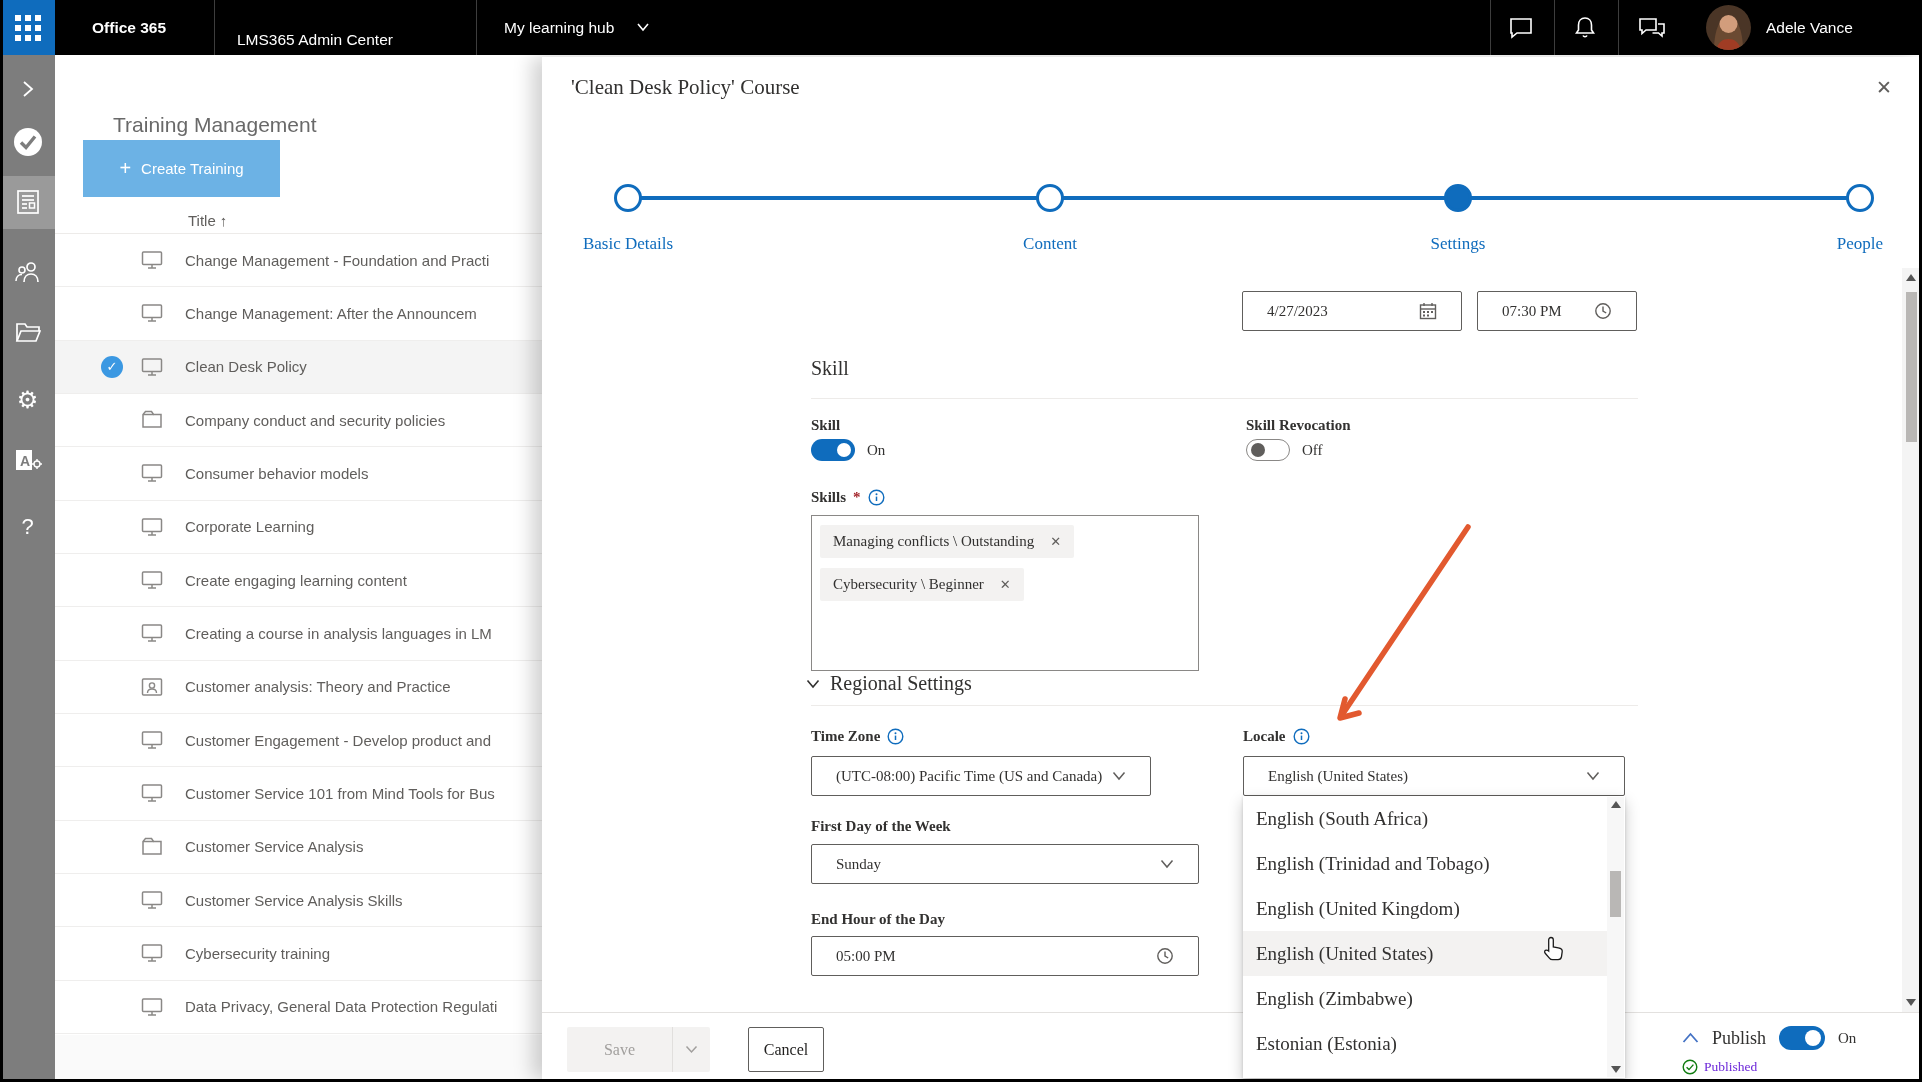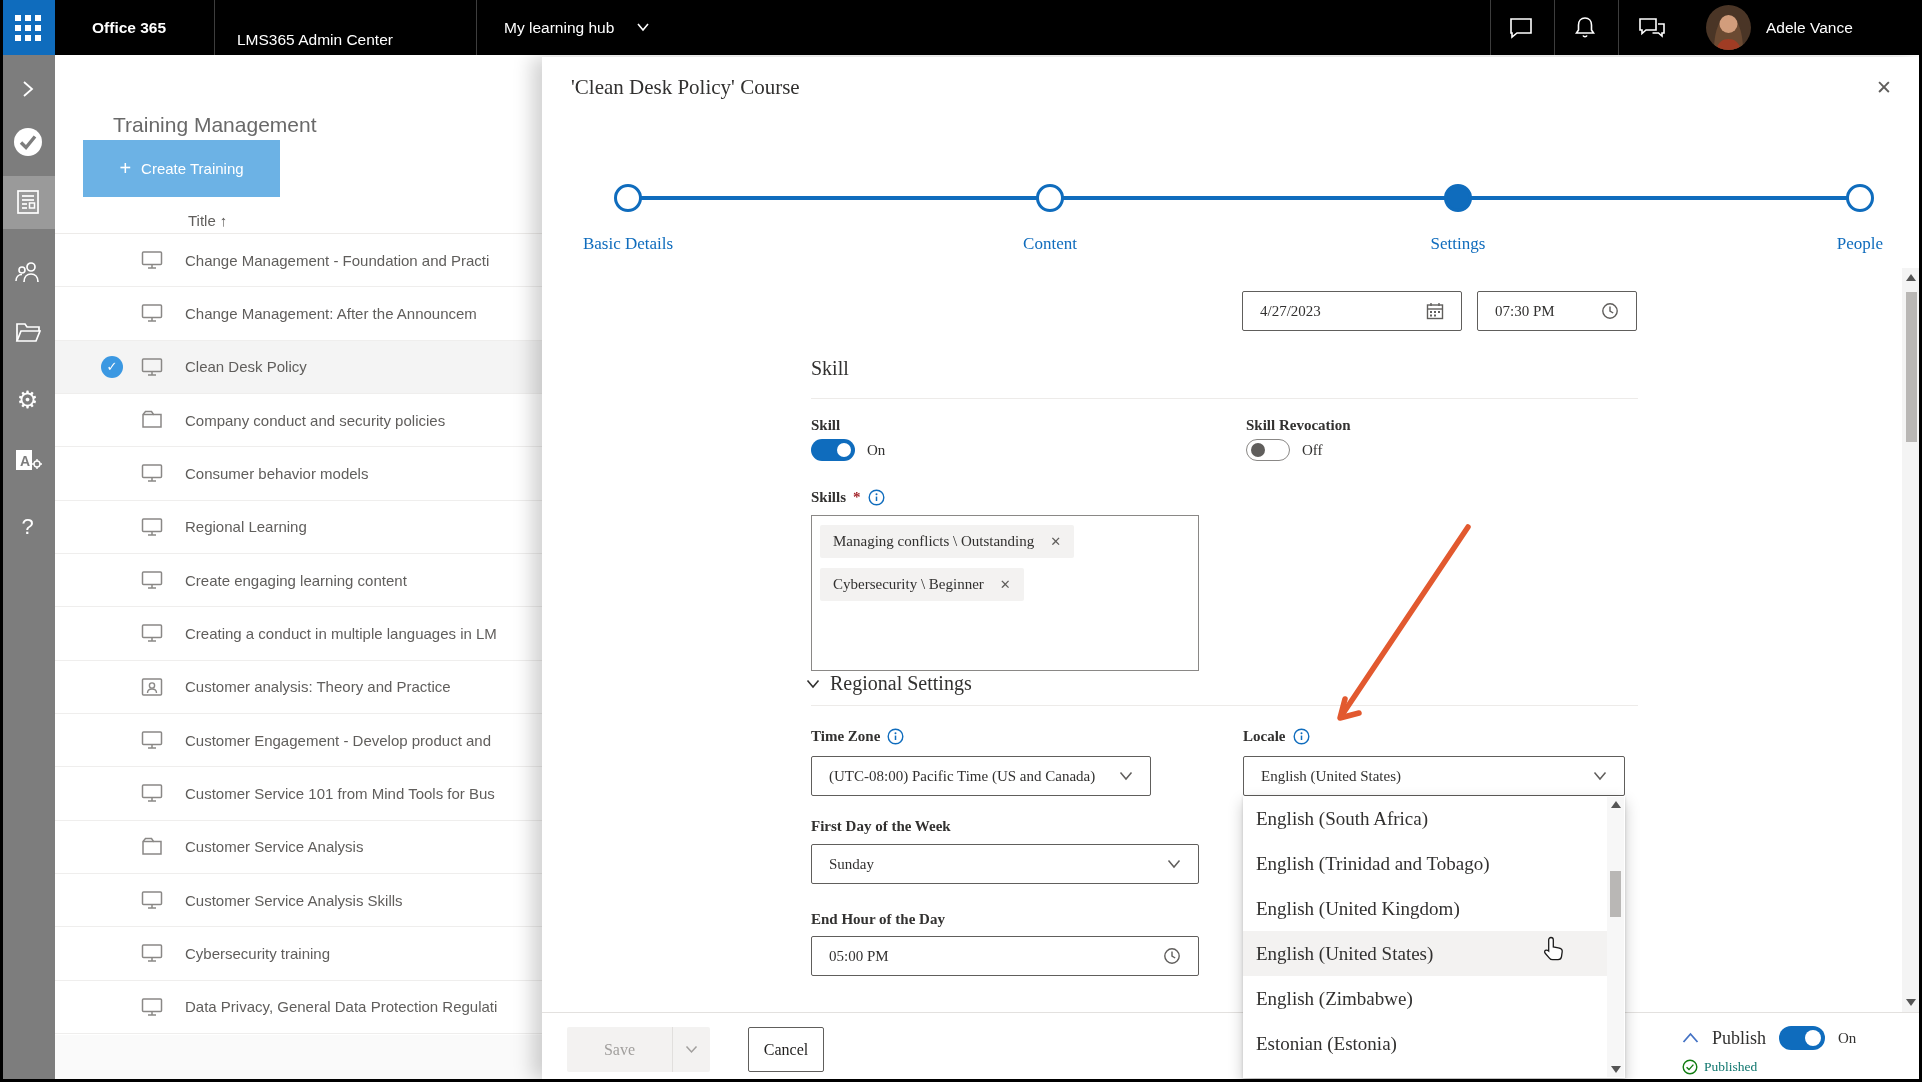--- a/index.html
+++ b/index.html
@@ -53,21 +53,21 @@
                font-size:19px; color:#605E5C; cursor:pointer; }
 
   
   .step-seg { position:absolute; top:139px; height:4px; background:#0F6CBD; }
   .step-circle { position:absolute; top:127px; width:28px; height:28px; border-radius:50%; background:#fff; border:3px solid #0F6CBD; cursor:pointer; }
   .step-circle.active { background:#0F6CBD; }
   .step-label { position:absolute; top:177px; width:220px; margin-left:-110px; text-align:center; font-size:17px; color:#0F6CBD; cursor:pointer; }
 
   
   .field { position:absolute; height:40px; border:1px solid #605E5C; border-radius:2px; background:#fff; display:flex; align-items:center;
-           font-size:15px; color:#323130; padding:0 17px; cursor:pointer; }
+           font-size:15px; color:#323130; padding:0 24px; cursor:pointer; }
   .field .grow { flex:1; white-space:nowrap; overflow:hidden; }
   .sec-head { position:absolute; font-size:20px; color:#323130; display:flex; align-items:center; gap:10px; }
   .divider { position:absolute; height:1px; background:#edebe9; }
   .flabel { position:absolute; font-size:15px; font-weight:bold; color:#323130; display:flex; align-items:center; gap:7px; }
   .req { color:#A4262C; font-weight:bold; }
   .toggle { position:absolute; width:44px; height:22px; border-radius:11px; cursor:pointer; }
   .toggle.on { background:#0F6CBD; }
   .toggle.on::after { content:""; position:absolute; right:4px; top:4px; width:14px; height:14px; border-radius:50%; background:#fff; }
   .toggle.off { background:#fff; border:1px solid #8A8886; }
   .toggle.off::after { content:""; position:absolute; left:4px; top:3px; width:14px; height:14px; border-radius:50%; background:#605E5C; }
@@ -97,21 +97,21 @@
               display:flex; align-items:center; cursor:default; border-radius:2px; }
   .btn-save .main { flex:1; text-align:center; }
   .btn-save .sep { width:1px; height:45px; background:#e1dfdd; }
   .btn-save .chev { width:37px; display:flex; align-items:center; justify-content:center; }
   .btn-cancel { position:absolute; left:206px; top:970px; width:76px; height:45px; background:#fff; border:1px solid #605E5C; border-radius:2px;
                 color:#201F1E; font-size:16px; display:flex; align-items:center; justify-content:center; cursor:pointer; }
   .publish-row { position:absolute; left:1140px; top:969px; display:flex; align-items:center; gap:13px; }
   .publish-lbl { font-size:18px; color:#323130; }
   .toggle.big { position:relative; width:46px; height:24px; border-radius:12px; }
   .toggle.big.on::after { width:16px; height:16px; }
-  .pub-status { position:absolute; left:1140px; top:1002px; display:flex; align-items:center; gap:6px; font-size:13.5px; color:#0f766e; }
+  .pub-status { position:absolute; left:1140px; top:1002px; display:flex; align-items:center; gap:6px; font-size:13.5px; color:#6d28d9; }
 
   .arrow-annot { position:absolute; left:790px; top:460px; pointer-events:none; z-index:15; }
   .hand-cursor { position:absolute; left:300px; top:140px; z-index:25; }
 </style>
 </head>
 <body>
 
 <div class="topbar">
   <div class="waffle">
     <div class="waffle-grid">
@@ -288,37 +288,37 @@
             <line x1="7" y1="18" x2="15" y2="18" stroke="#8a8886" stroke-width="1.5"></line>
           </svg></span>
         <span class="row-title">Consumer behavior models</span>
       </div>
     <div class="lrow">
         <span class="row-icon"><svg width="22" height="20" viewBox="0 0 22 20">
             <rect x="1.5" y="2" width="19" height="12.5" rx="1" fill="none" stroke="#8a8886" stroke-width="1.5"></rect>
             <line x1="11" y1="14.5" x2="11" y2="18" stroke="#8a8886" stroke-width="1.5"></line>
             <line x1="7" y1="18" x2="15" y2="18" stroke="#8a8886" stroke-width="1.5"></line>
           </svg></span>
-        <span class="row-title">Regional Learning</span>
+        <span class="row-title">Corporate Learning</span>
       </div>
     <div class="lrow">
         <span class="row-icon"><svg width="22" height="20" viewBox="0 0 22 20">
             <rect x="1.5" y="2" width="19" height="12.5" rx="1" fill="none" stroke="#8a8886" stroke-width="1.5"></rect>
             <line x1="11" y1="14.5" x2="11" y2="18" stroke="#8a8886" stroke-width="1.5"></line>
             <line x1="7" y1="18" x2="15" y2="18" stroke="#8a8886" stroke-width="1.5"></line>
           </svg></span>
         <span class="row-title">Create engaging learning content</span>
       </div>
     <div class="lrow">
         <span class="row-icon"><svg width="22" height="20" viewBox="0 0 22 20">
             <rect x="1.5" y="2" width="19" height="12.5" rx="1" fill="none" stroke="#8a8886" stroke-width="1.5"></rect>
             <line x1="11" y1="14.5" x2="11" y2="18" stroke="#8a8886" stroke-width="1.5"></line>
             <line x1="7" y1="18" x2="15" y2="18" stroke="#8a8886" stroke-width="1.5"></line>
           </svg></span>
-        <span class="row-title">Creating a conduct in multiple languages in LM</span>
+        <span class="row-title">Creating a course in analysis languages in LM</span>
       </div>
     <div class="lrow">
         <span class="row-icon"><svg width="22" height="20" viewBox="0 0 22 20">
             <rect x="1.5" y="2" width="19" height="16" rx="1" fill="none" stroke="#8a8886" stroke-width="1.5"></rect>
             <circle cx="11" cy="8.5" r="2.6" fill="none" stroke="#8a8886" stroke-width="1.4"></circle>
             <path d="M6.5 16 c0-2.6 2-4 4.5-4 s4.5 1.4 4.5 4" fill="none" stroke="#8a8886" stroke-width="1.4"></path>
           </svg></span>
         <span class="row-title">Customer analysis: Theory and Practice</span>
       </div>
     <div class="lrow">

